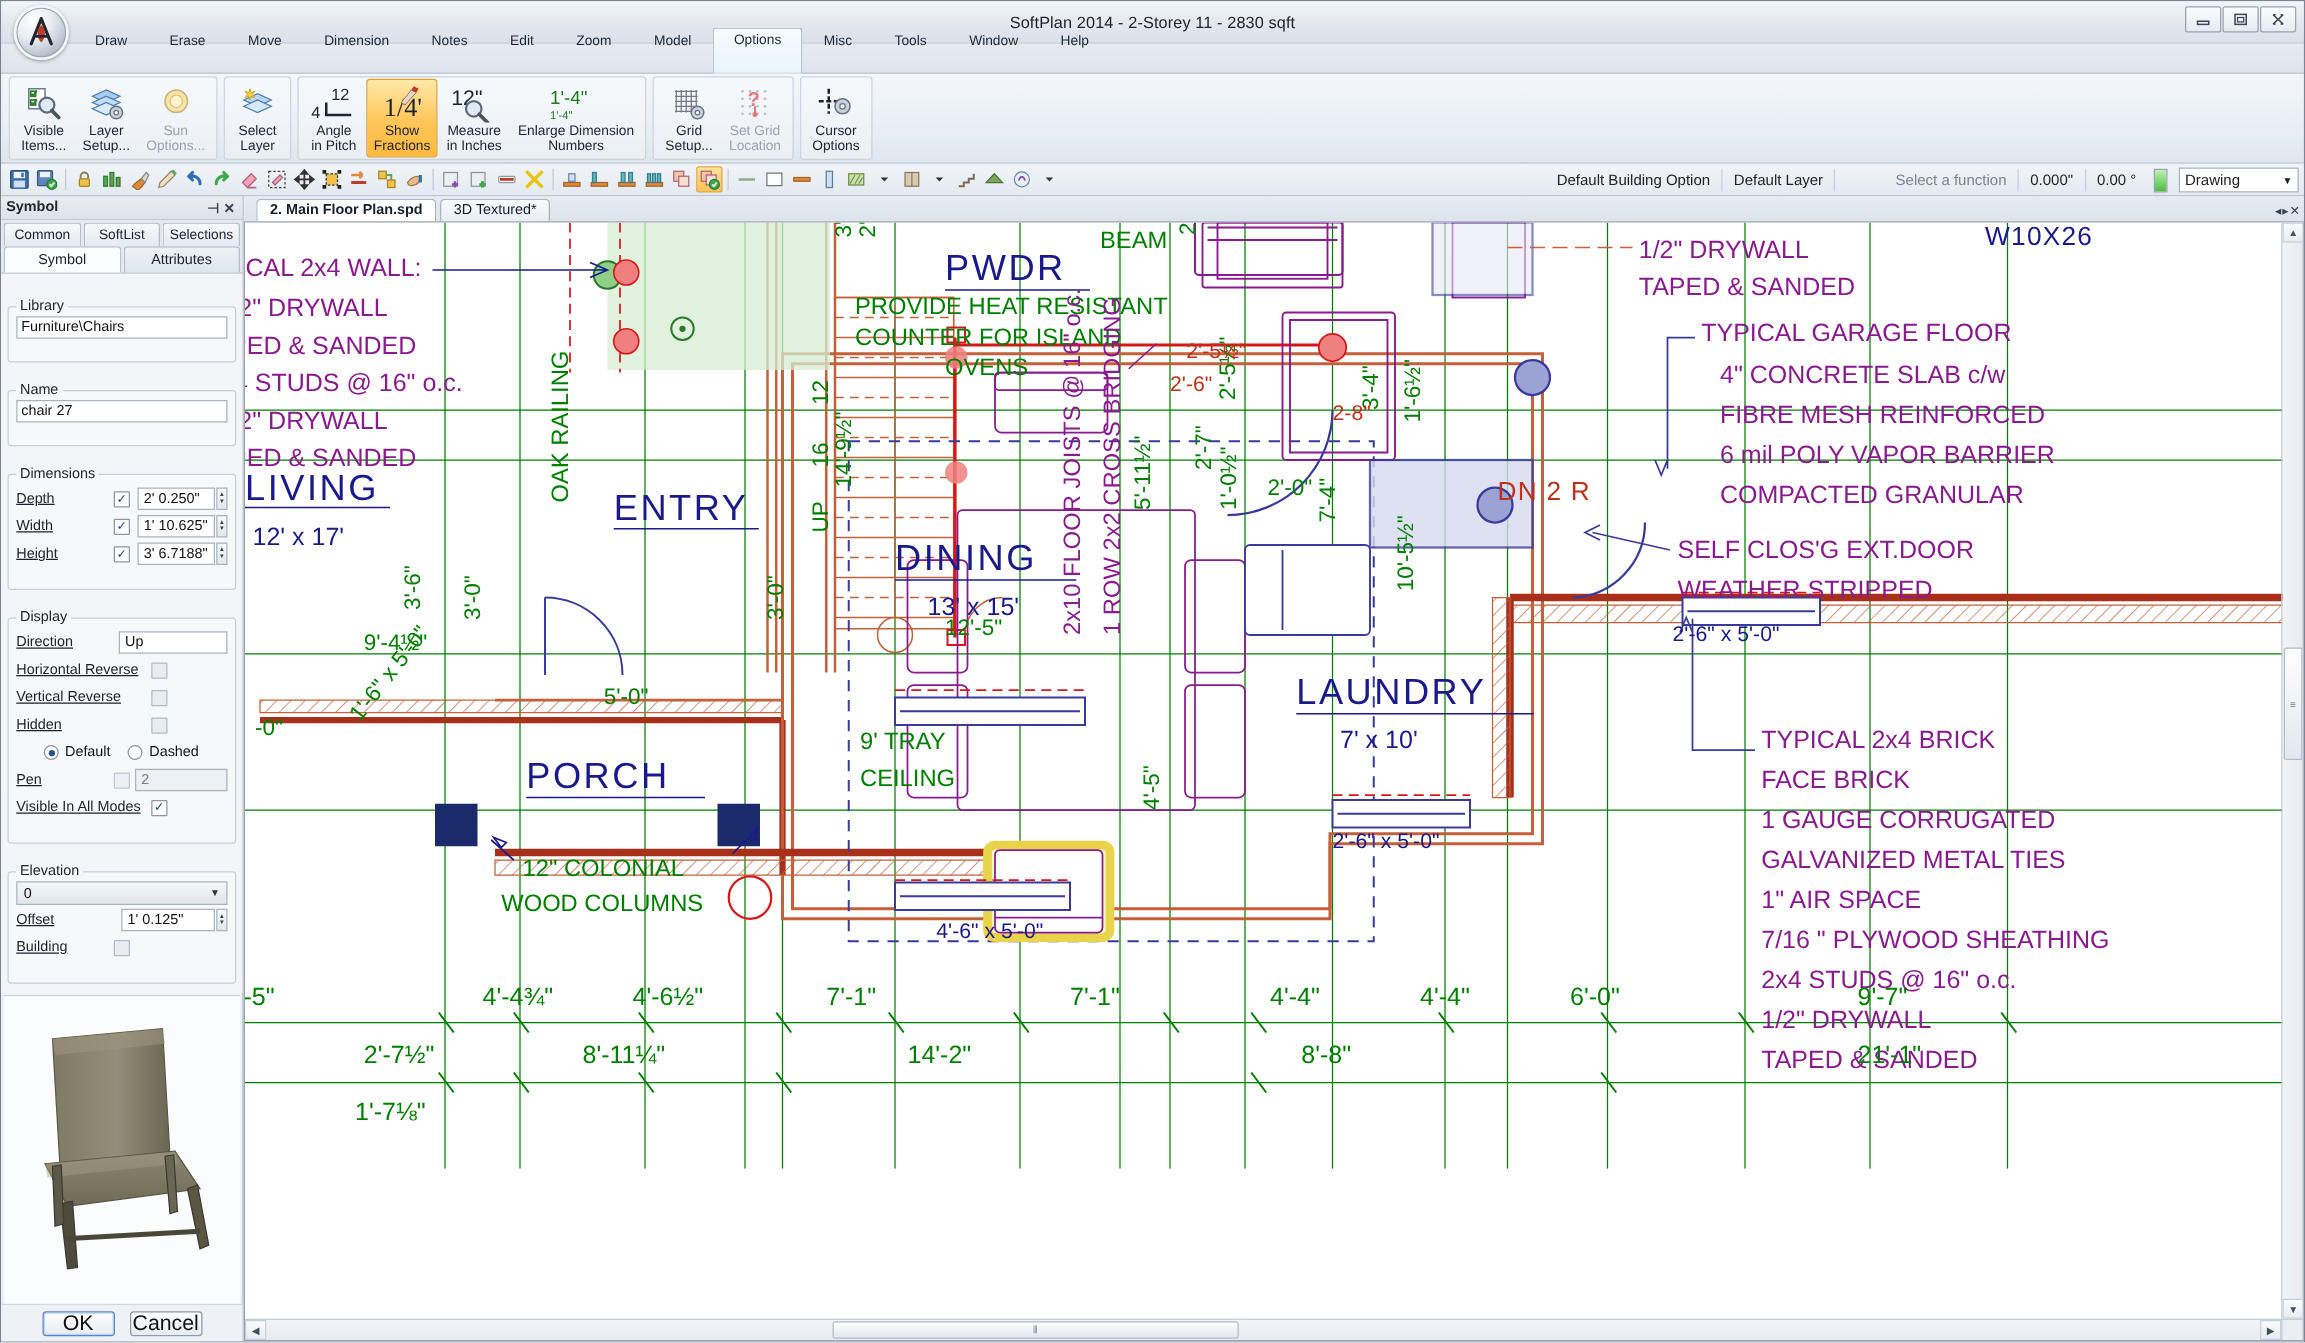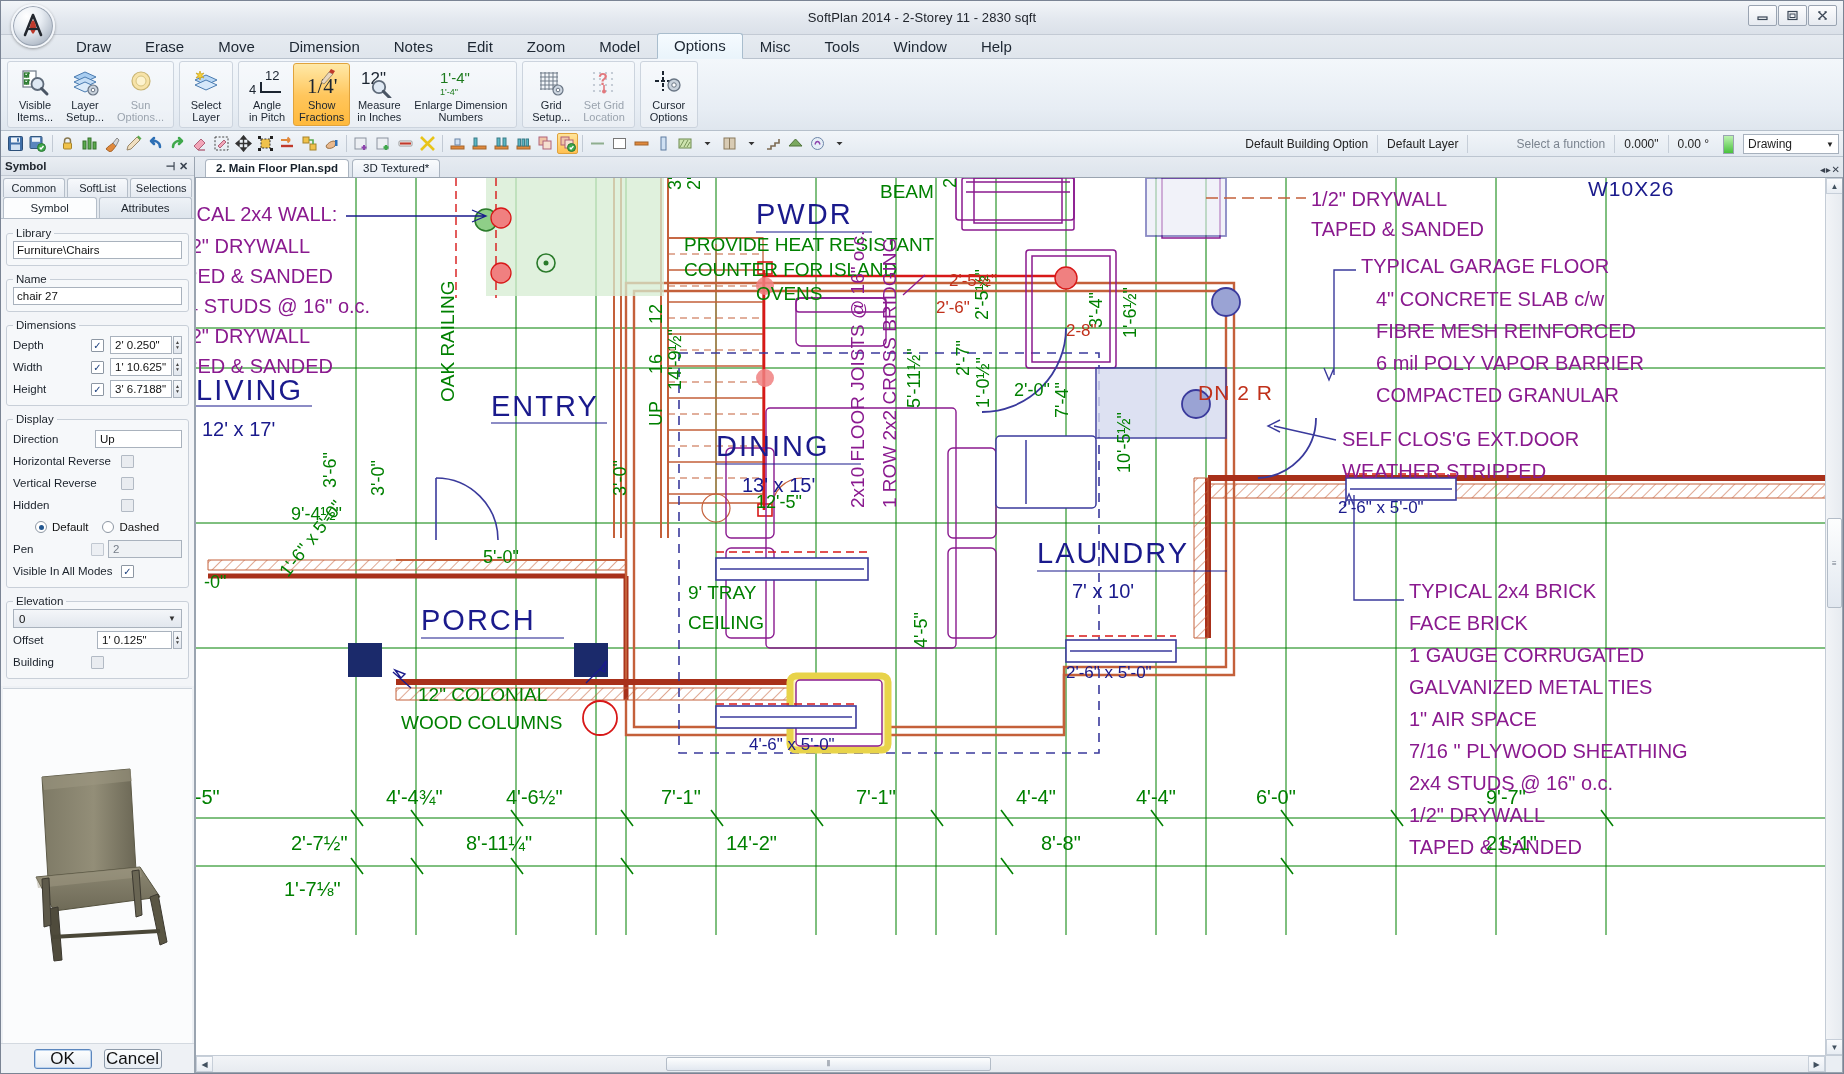--- a/index.html
+++ b/index.html
@@ -51,21 +51,21 @@
 
   
   #menubar {
     height:24px; flex:0 0 24px; position:relative;
     background:linear-gradient(#e6ebf1,#dfe5ec);
     border-bottom:1px solid #b9c2cd;
     padding-left:58px;
     display:flex; align-items:flex-end;
   }
   .menu-item {
-    padding:3px 16px 4px; font-size:15px; color:#1d2733;
+    padding:3px 16px 20px; font-size:11px; color:#1d2733;
     border:1px solid transparent; border-bottom:none;
     position:relative; top:1px;
   }
   .menu-item.active {
     background:linear-gradient(#f6fbff,#eaf4fb);
     border-color:#a9bdcd; border-bottom:1px solid #eaf4fb;
     border-top-left-radius:3px; border-top-right-radius:3px;
   }
 
   
@@ -158,31 +158,31 @@
   .ptab2 {
     flex:1; text-align:center; font-size:11.5px; padding:4px 2px;
     border:1px solid #b5bec9; border-bottom:none;
     background:linear-gradient(#eef2f7,#dee5ed);
     border-top-left-radius:3px; border-top-right-radius:3px; color:#1b222b;
   }
   .ptab2.active { background:#fcfdfe; }
 
   #panelform { flex:0 0 auto; padding:4px 5px 0; background:#f3f5f8; }
   fieldset.grp {
-    border:1px solid #c8cfd8; border-radius:3px; margin:4px 0 7px 0;
-    padding:2px 6px 6px; background:#f6f8fa;
+    border:1px solid #c8cfd8; border-radius:3px; margin:16px 0 7px 0;
+    padding:2px 6px 18px; background:#f6f8fa;
   }
   fieldset.grp > legend { font-size:11.5px; padding:0 3px; color:#20262e; }
   .txtin {
     width:100%; height:18px; border:1px solid #a9b2bd; background:#fff;
     font-size:11.5px; padding:1px 3px; display:flex; align-items:center;
     color:#111;
   }
   .row { display:flex; align-items:center; height:20px; margin-top:2px; font-size:11.5px; }
-  .row .rlabel { flex:0 0 78px; color:#1b222b; }
+  .row .rlabel { flex:0 0 78px; color:#1b222b;text-decoration:underline; }
   .row .rlabel.wide { flex:0 0 108px; }
   .chk {
     width:13px; height:13px; border:1px solid #8d97a3; background:#fff;
     display:flex; align-items:center; justify-content:center; font-size:10px;
     color:#1a3e7c; border-radius:1px;
   }
   .chk.off { background:#e9ecf0; border-color:#b2bac4; }
   .chk.dis { background:#eceff3; border-color:#c1c8d1; }
   .dimval {
     flex:1; height:18px; border:1px solid #a9b2bd; background:#fff;

